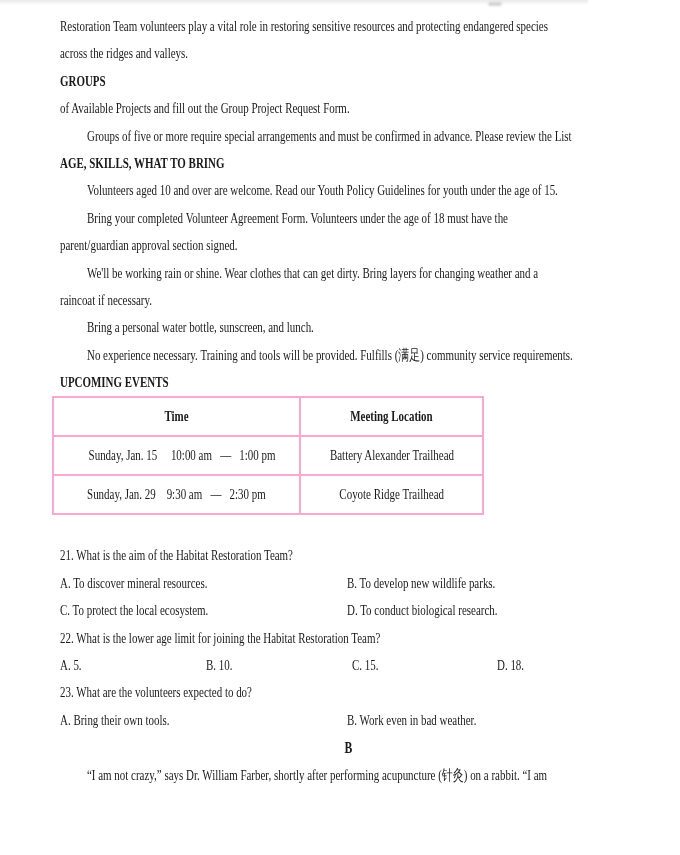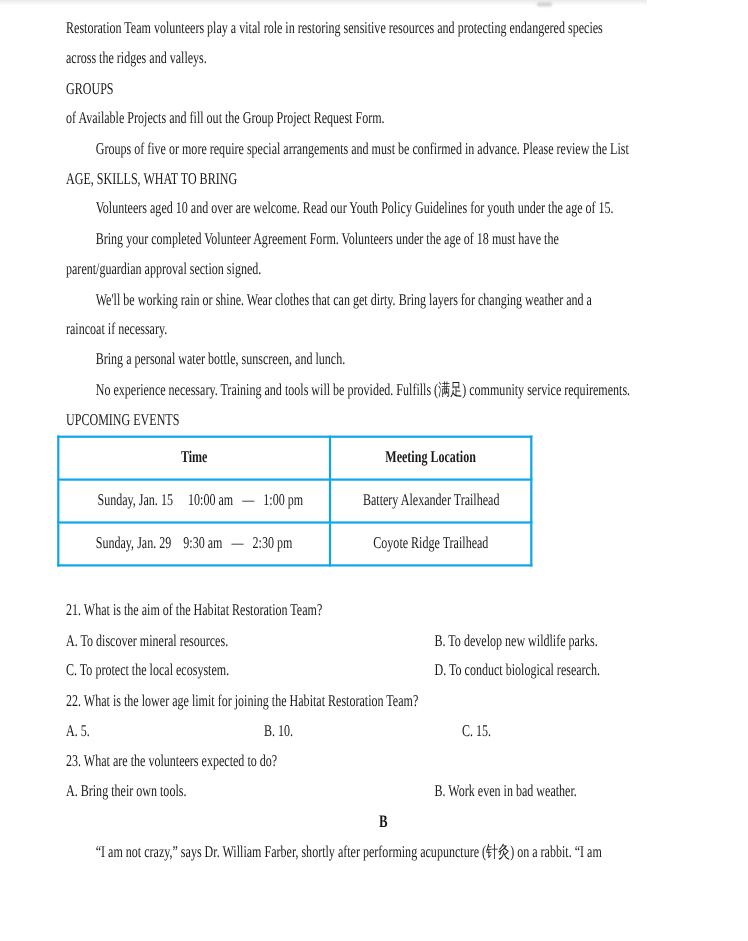--- a/index.html
+++ b/index.html
@@ -25,47 +25,47 @@
   .line { height: 27.4px; line-height: 27.4px; white-space: nowrap; }
   .tx {
     display: inline-block;
     transform: scaleX(0.73);
     transform-origin: 0 50%;
     white-space: pre;
   }
   .center { text-align: center; }
   .center .tx { transform-origin: 50% 50%; }
   .indent { padding-left: 27px; }
-  .heading { font-weight: normal; }
+  .heading { font-weight: bold; }
   .blabel { font-weight: bold; font-size: 16px; }
 
   
   table.events {
     border-collapse: collapse;
     table-layout: fixed;
     margin-left: -8px;
     width: 430px;
   }
   table.events th, table.events td {
-    border: 2px solid #0ea5e9;
+    border: 2px solid #f9a8d4;
     height: 37px;
     padding: 0;
     text-align: center;
     vertical-align: middle;
     font-weight: normal;
   }
   table.events th { font-weight: bold; }
   table.events th .tx, table.events td .tx { transform-origin: 50% 50%; }
   col.c-time { width: 247px; }
   col.c-loc  { width: 183px; }
 
   .spacer { height: 27px; }
 
   
-  .opts { display: flex; gap: 48px; }
+  .opts { display: flex; }
   .opts.two .opt:nth-child(1) { width: 287px; }
   .opts.four .opt:nth-child(1) { width: 146px; }
   .opts.four .opt:nth-child(2) { width: 146px; text-decoration: underline; }
   .opts.four .opt:nth-child(3) { width: 145px; }
   .opt { display: inline-block; }
 </style>
 </head>
 <body>
 
 <div class="page">

